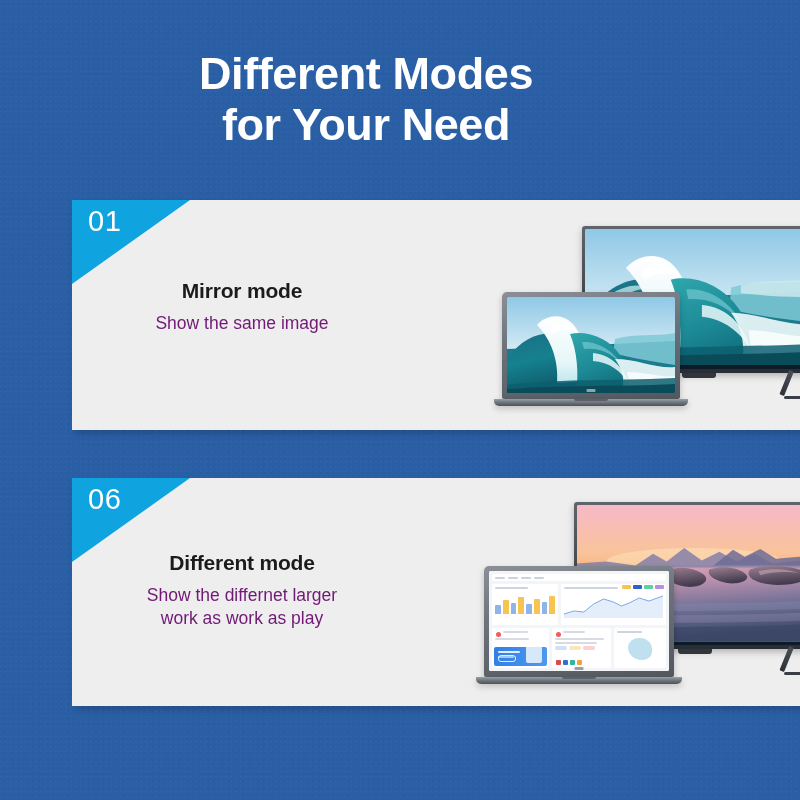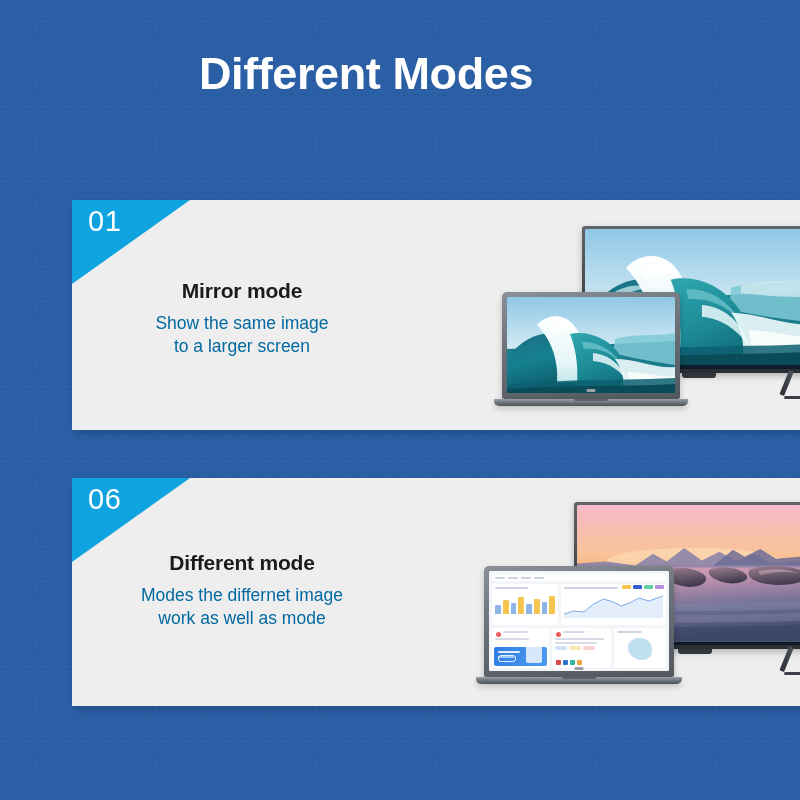--- a/index.html
+++ b/index.html
@@ -85,21 +85,21 @@
   .card-heading {
     color: #1b1b1b;
     font-size: 21px;
     font-weight: bold;
     letter-spacing: -0.2px;
     margin: 0 0 9px 0;
     line-height: 1.2;
     text-align: center;
   }
   .card-sub {
-    color: #0369a1;
+    color: #701a75;
     font-size: 17.5px;
     font-weight: normal;
     line-height: 1.28;
     margin: 0;
   }
   .card-sub span { display: block; }
 
   
   .scene {
     position: absolute;
@@ -391,33 +391,33 @@
   }
   .icon-row q:before { content: ""; }
 </style>
 </head>
 <body>
 
 <div id="poster">
 
   <div class="title-block">
     <span class="title-line">Different Modes</span>
+    <span class="title-line">for Your Need</span>
   </div>
 
   <div class="card" id="card-1">
 
     <div class="corner-badge">
       <span class="badge-num">01</span>
     </div>
 
     <div class="card-text">
       <p class="card-heading">Mirror mode</p>
       <p class="card-sub">
         <span>Show the same image</span>
-        <span>to a larger screen</span>
       </p>
     </div>
 
     <div class="scene">
 
       <div class="tv">
         <div class="tv-frame">
           <div class="tv-screen">
             <svg class="wave-art" viewBox="0 0 234 140" preserveAspectRatio="xMidYMid slice">
               <defs>
@@ -518,22 +518,22 @@
 
   <div class="card" id="card-2">
 
     <div class="corner-badge">
       <span class="badge-num">06</span>
     </div>
 
     <div class="card-text">
       <p class="card-heading">Different mode</p>
       <p class="card-sub">
-        <span>Modes the differnet image</span>
-        <span>work as well as mode</span>
+        <span>Show the differnet larger</span>
+        <span>work as work as play</span>
       </p>
     </div>
 
     <div class="scene">
 
       <div class="tv">
         <div class="tv-frame">
           <div class="tv-screen">
             <svg class="sunset-art" viewBox="0 0 242 140" preserveAspectRatio="xMidYMid slice">
               <defs>

